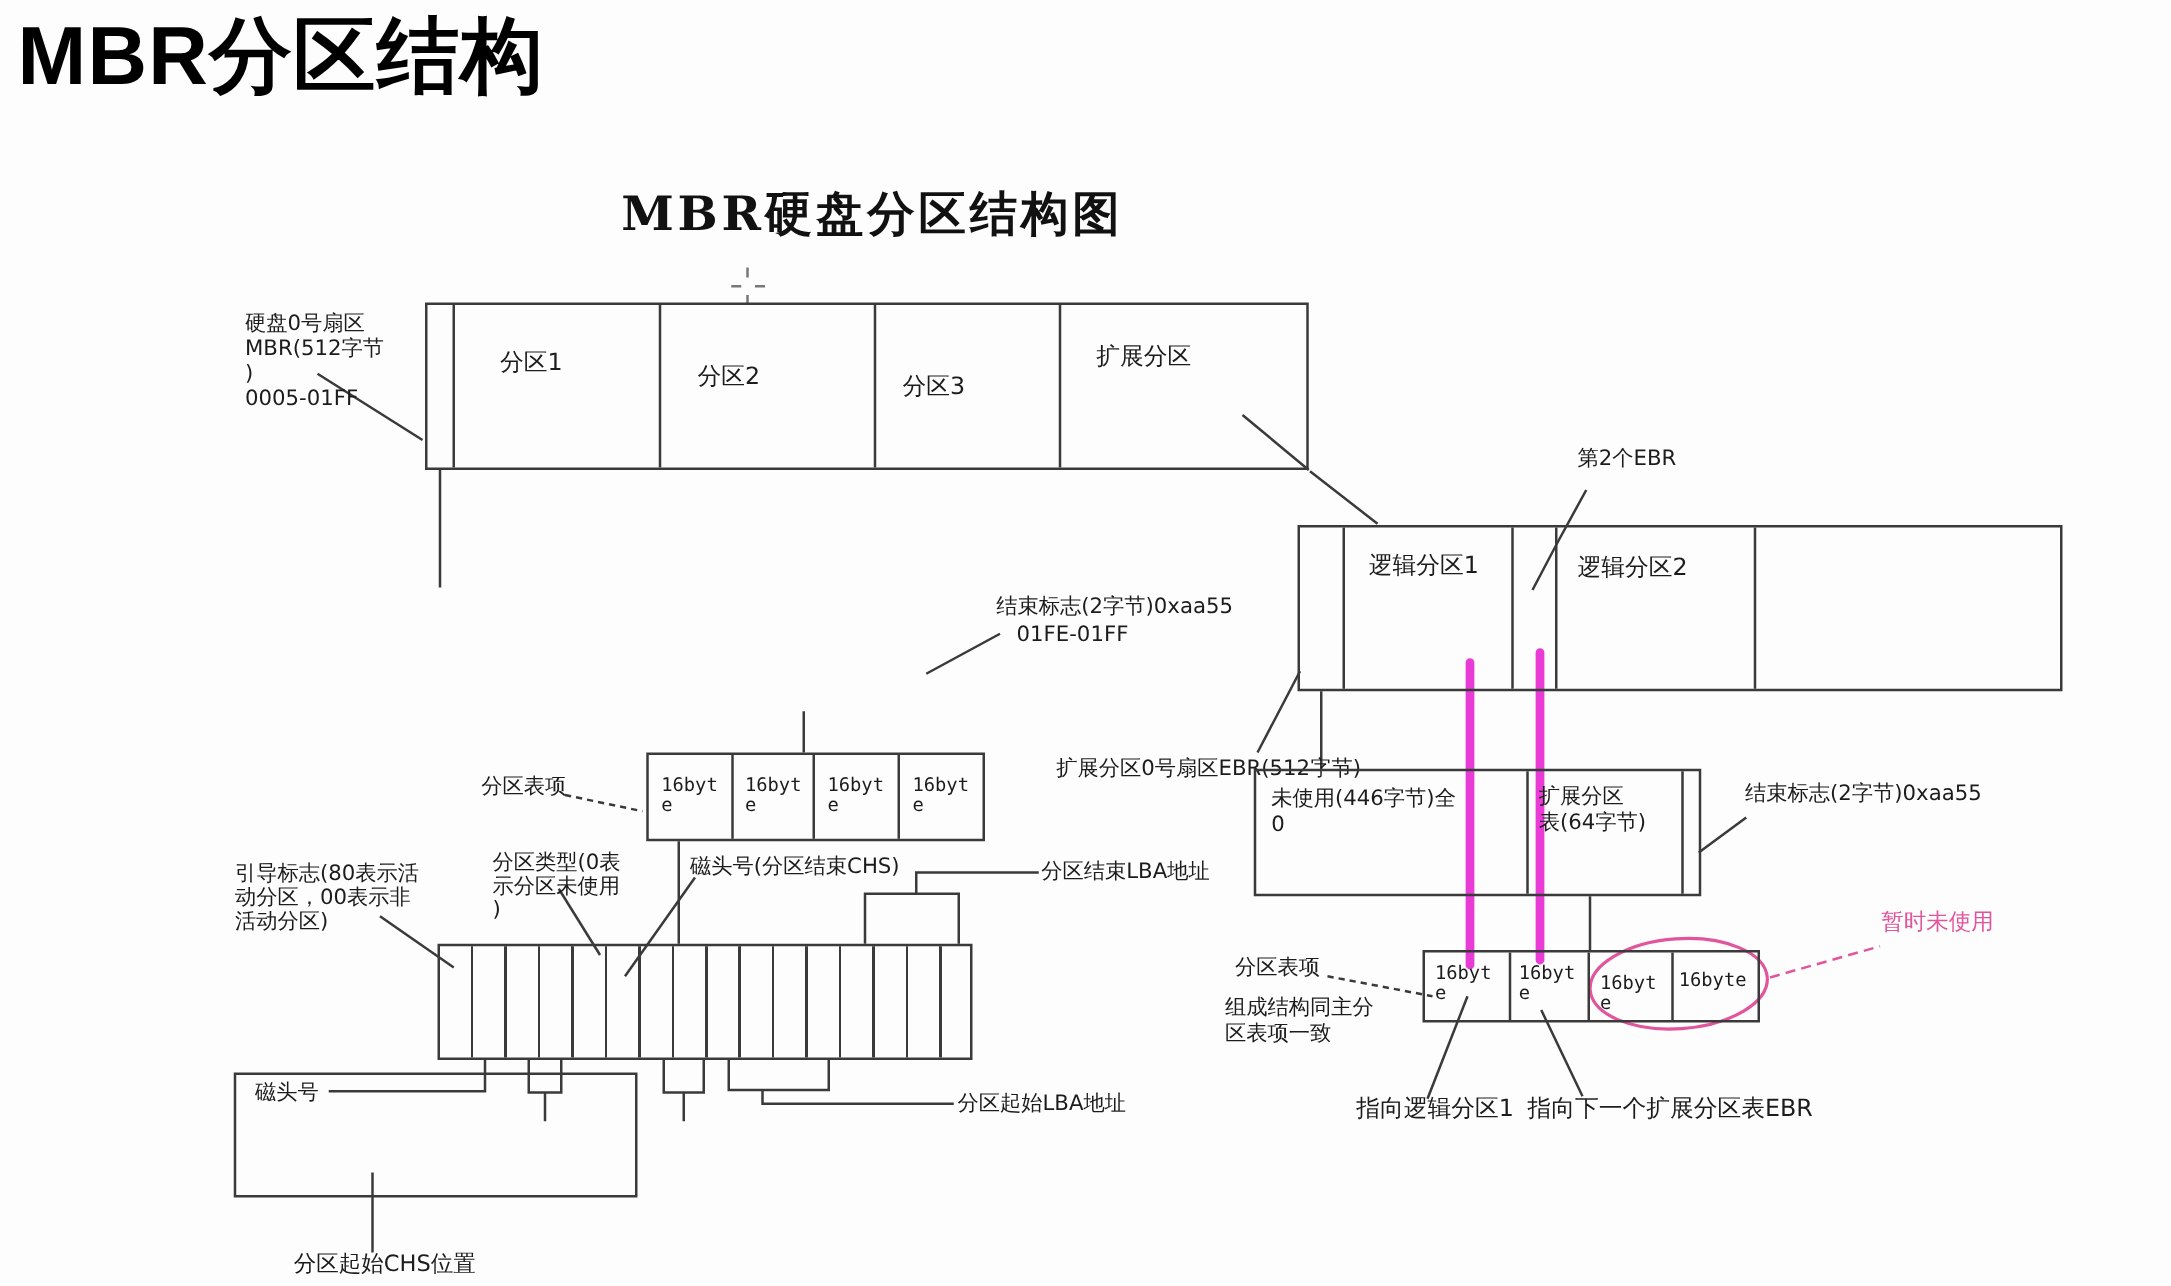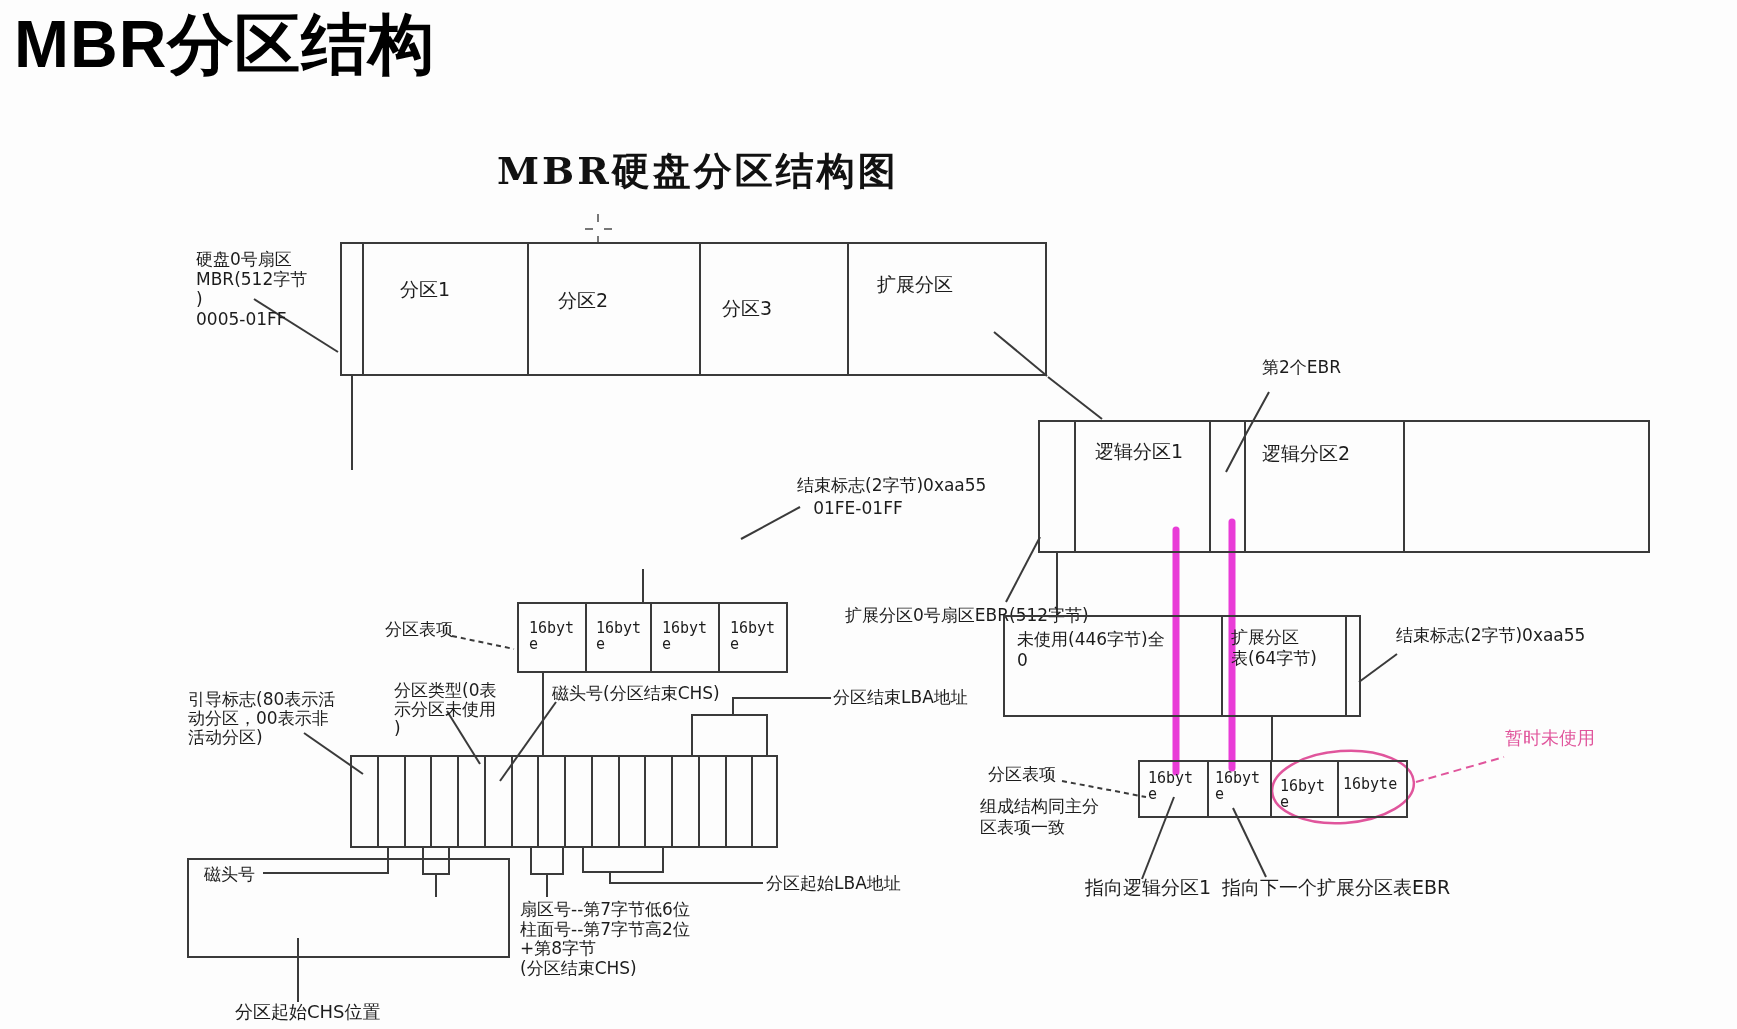--- a/index.html
+++ b/index.html
@@ -107,24 +107,20 @@
 动分区，00表示非
 活动分区)</div>
   <div class="lbl" style="left:394px;top:681px">分区类型(0表
 示分区未使用
 )</div>
   <div class="lbl" style="left:552px;top:684px">磁头号(分区结束CHS)</div>
   <div class="lbl" style="left:833px;top:688px">分区结束LBA地址</div>
 
   <div class="box" style="left:187px;top:858px;width:323px;height:100px"></div>
   <div class="lbl" style="left:204px;top:865px">磁头号</div>
-  <div class="lbl" style="left:520px;top:900px;line-height:19.5px">扇区号--第7字节低6位
-柱面号--第7字节高2位
-+第8字节
-(分区结束CHS)</div>
   <div class="lbl" style="left:766px;top:874px">分区起始LBA地址</div>
   <div class="lbl" style="left:235px;top:1002px;font-size:18px">分区起始CHS位置</div>
 
   <div class="box" style="left:1038px;top:420px;width:612px;height:133px">
     <i class="vd" style="left:34px"></i>
     <i class="vd" style="left:169px"></i>
     <i class="vd" style="left:204px"></i>
     <i class="vd" style="left:363px"></i>
     <span class="cell-lbl" style="left:55px;top:17px">逻辑分区1</span>
     <span class="cell-lbl" style="left:222px;top:19px">逻辑分区2</span>

